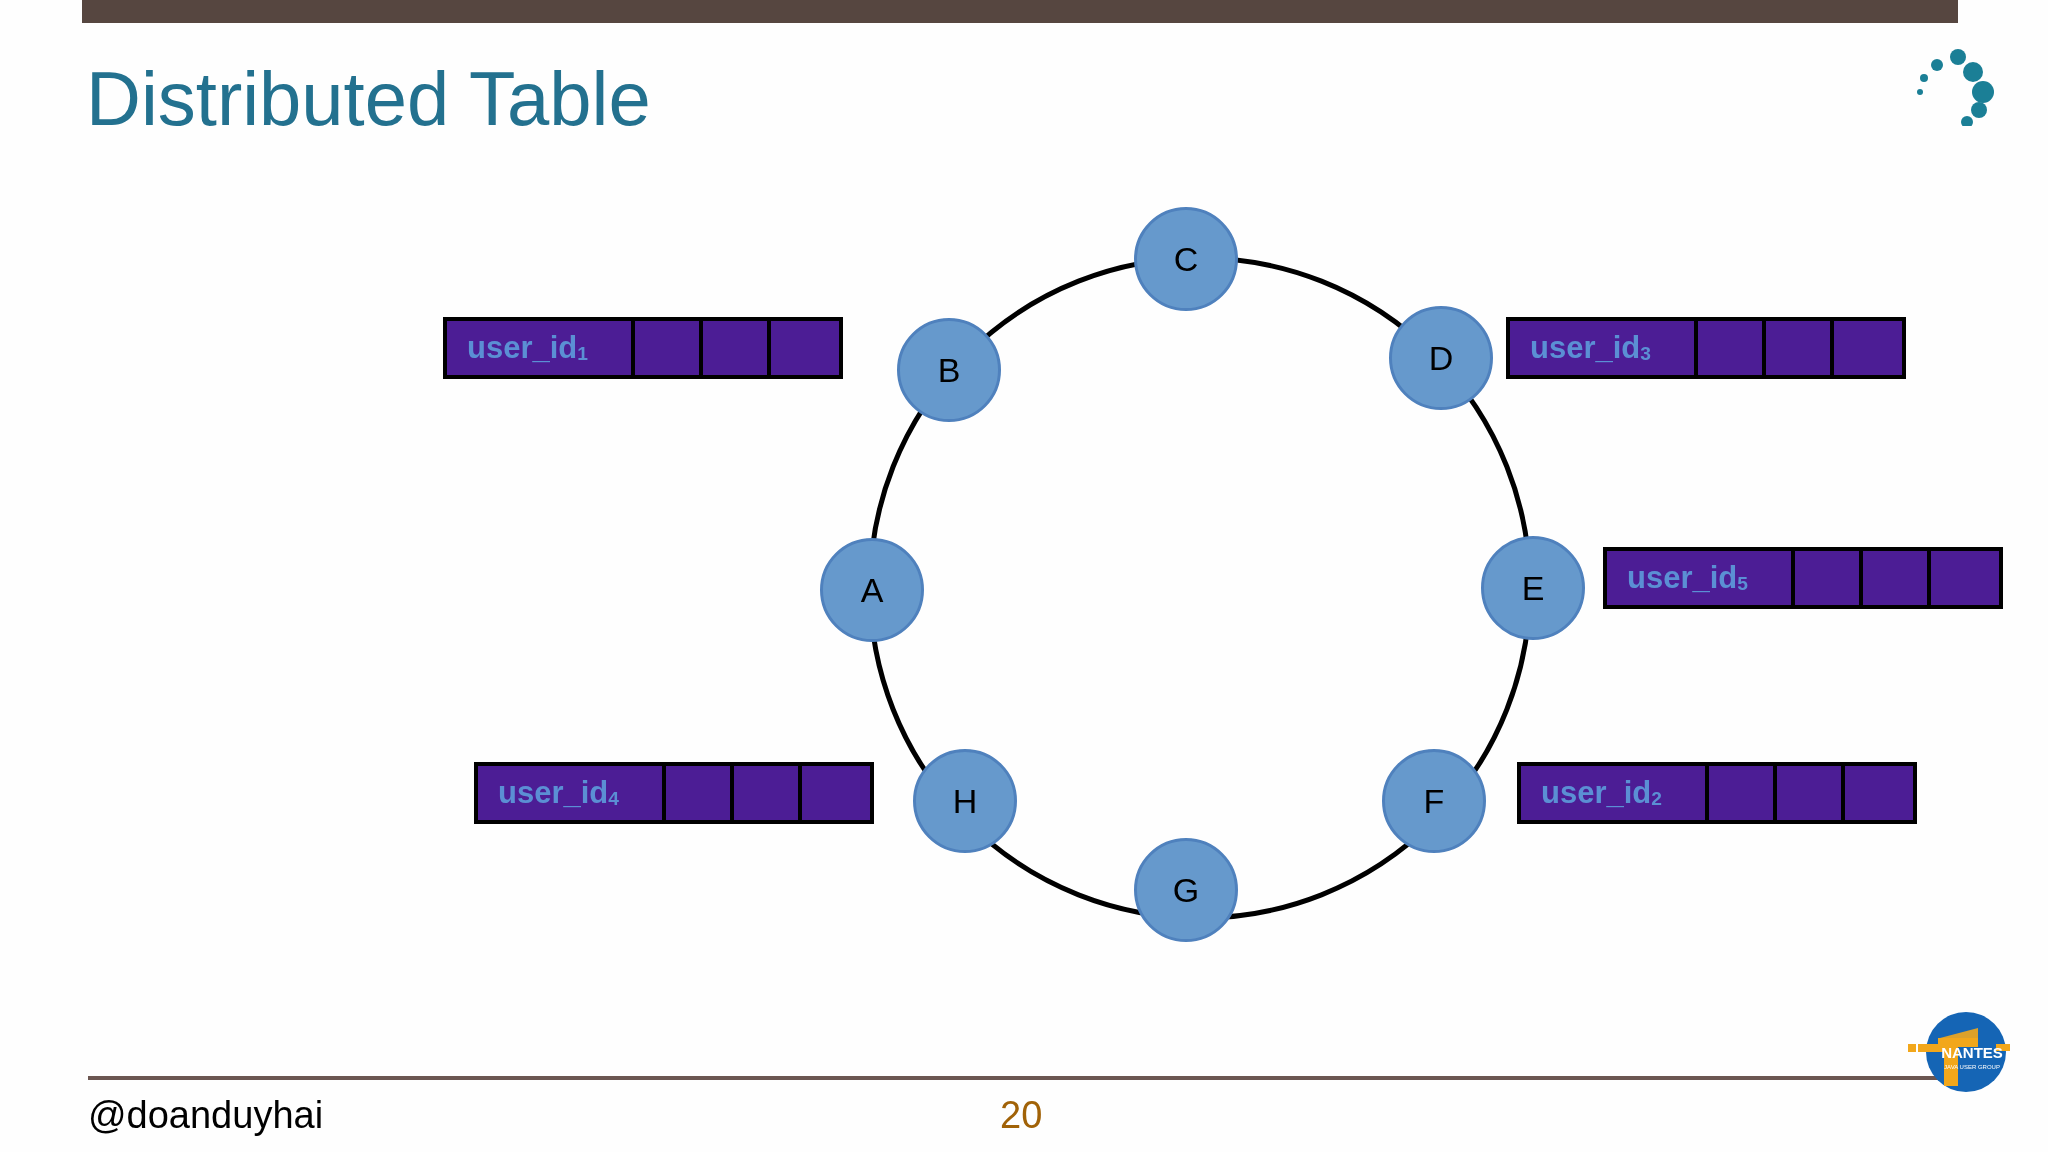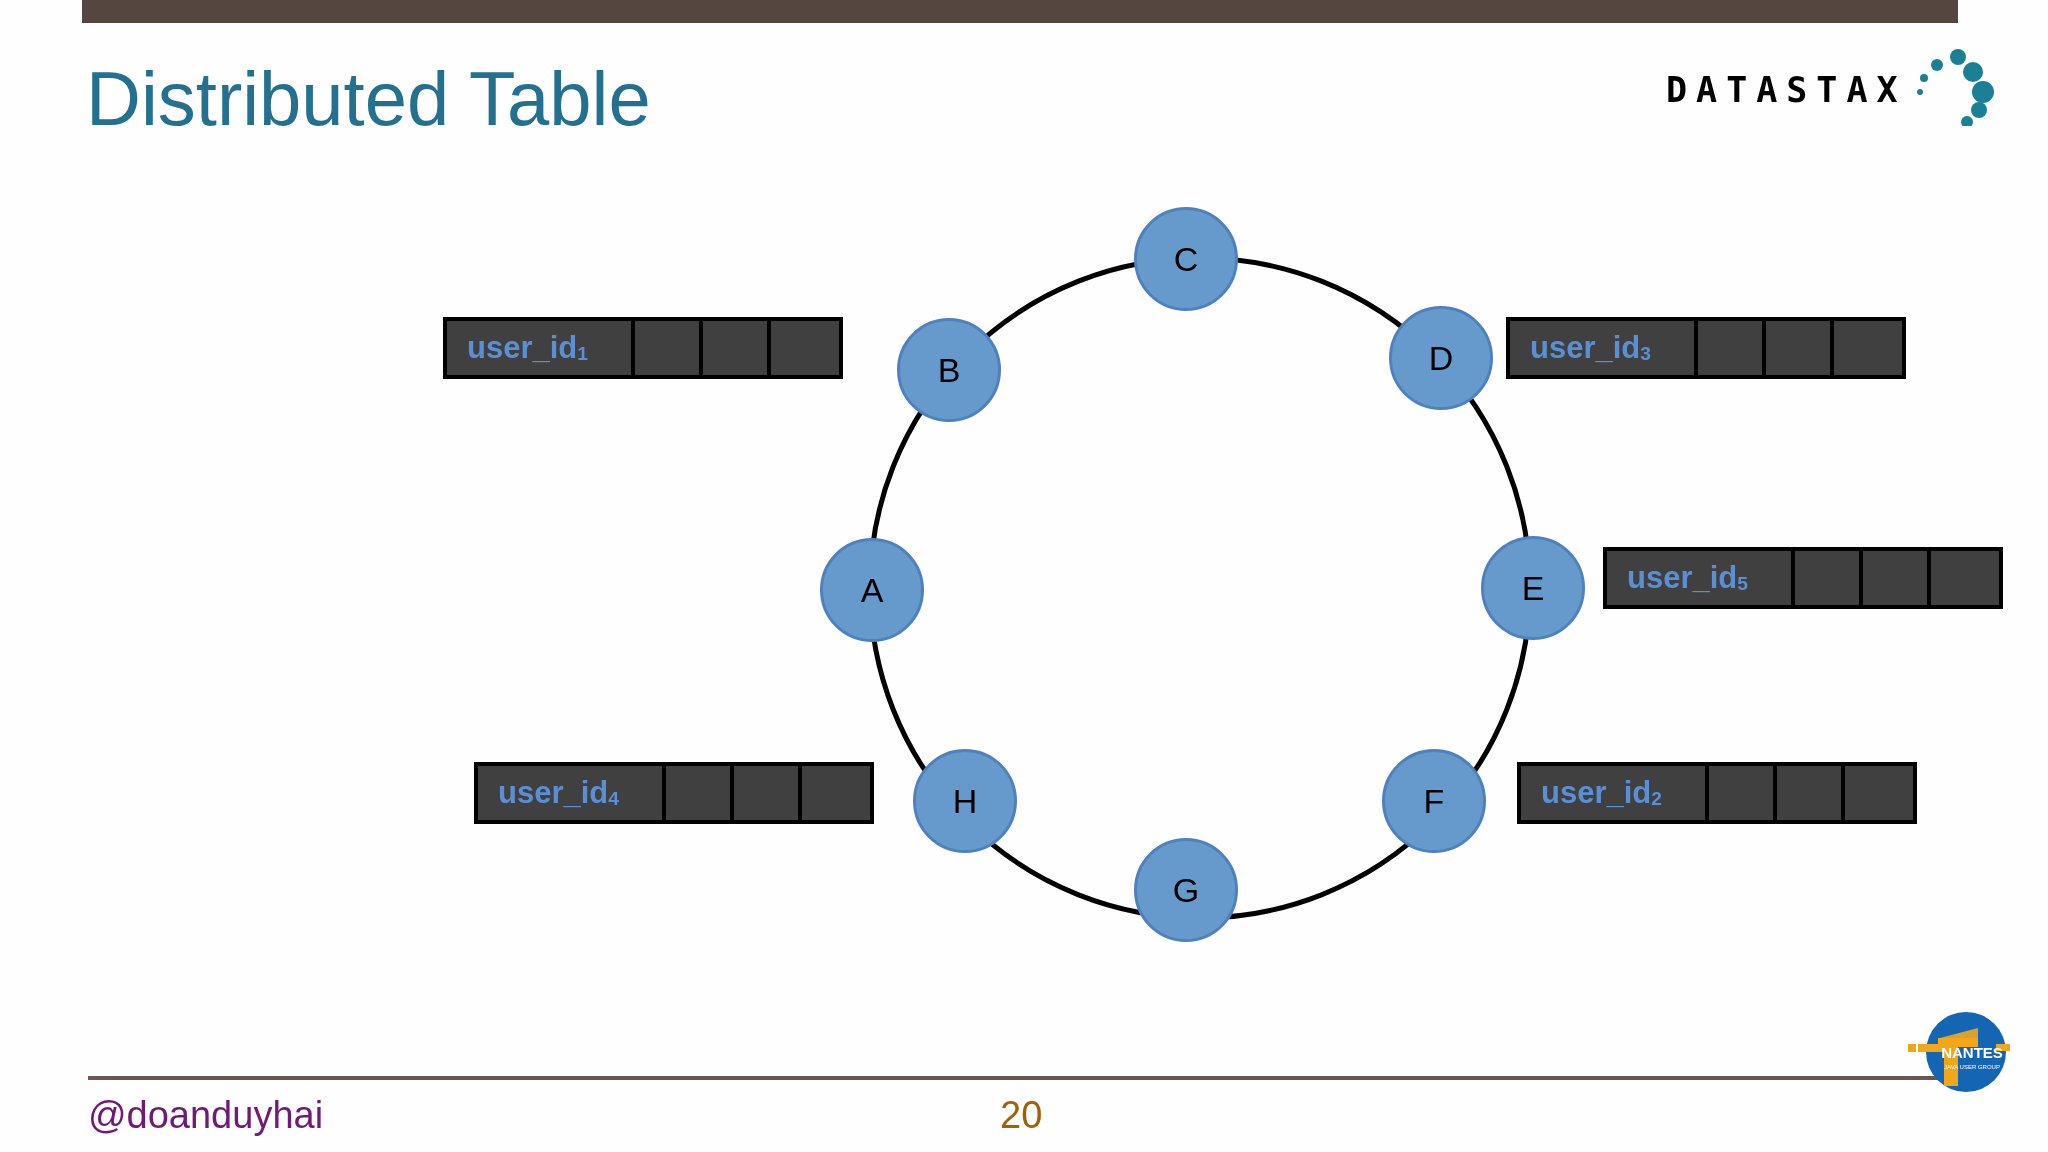--- a/index.html
+++ b/index.html
@@ -83,21 +83,21 @@
     font-size: 34px;
     font-family: "Liberation Sans", sans-serif;
   }
 
   
   .row-table {
     position: absolute;
     display: flex;
     border: 4px solid #000000;
     box-sizing: border-box;
-    background: #404040;
+    background: #4c1d95;
     height: 62px;
   }
   .row-table .cell {
     border-right: 4px solid #000000;
     box-sizing: border-box;
     display: flex;
     align-items: center;
   }
   .row-table .cell:last-child { border-right: none; }
   .row-table .cell.key {
@@ -123,21 +123,21 @@
     top: 1076px;
     width: 1878px;
     height: 4px;
     background: #6b5651;
   }
   #footer-handle {
     position: absolute;
     left: 88px;
     top: 1094px;
     font-size: 38px;
-    color: #701a75;
+    color: #000000;
     white-space: nowrap;
   }
   #footer-page {
     position: absolute;
     left: 1000px;
     top: 1094px;
     font-size: 38px;
     color: #a16207;
   }
   #jug-logo {
@@ -149,21 +149,20 @@
   }
 </style>
 </head>
 <body>
 
 <div id="top-bar"></div>
 
 <div id="slide-title">Distributed Table</div>
 
 <div id="datastax-logo">
-  <div class="ds-word">DATASTAX</div>
   <svg width="86" height="78" viewBox="0 0 86 78">
     <circle cx="48" cy="9" r="8" fill="#1b7f96"></circle>
     <circle cx="27" cy="17" r="6" fill="#1b7f96"></circle>
     <circle cx="63" cy="24" r="10" fill="#1b7f96"></circle>
     <circle cx="14" cy="30" r="4" fill="#1b7f96"></circle>
     <circle cx="73" cy="44" r="11" fill="#1b7f96"></circle>
     <circle cx="10" cy="44" r="3" fill="#1b7f96"></circle>
     <circle cx="69" cy="62" r="8" fill="#1b7f96"></circle>
     <circle cx="57" cy="74" r="6" fill="#1b7f96"></circle>
   </svg>

